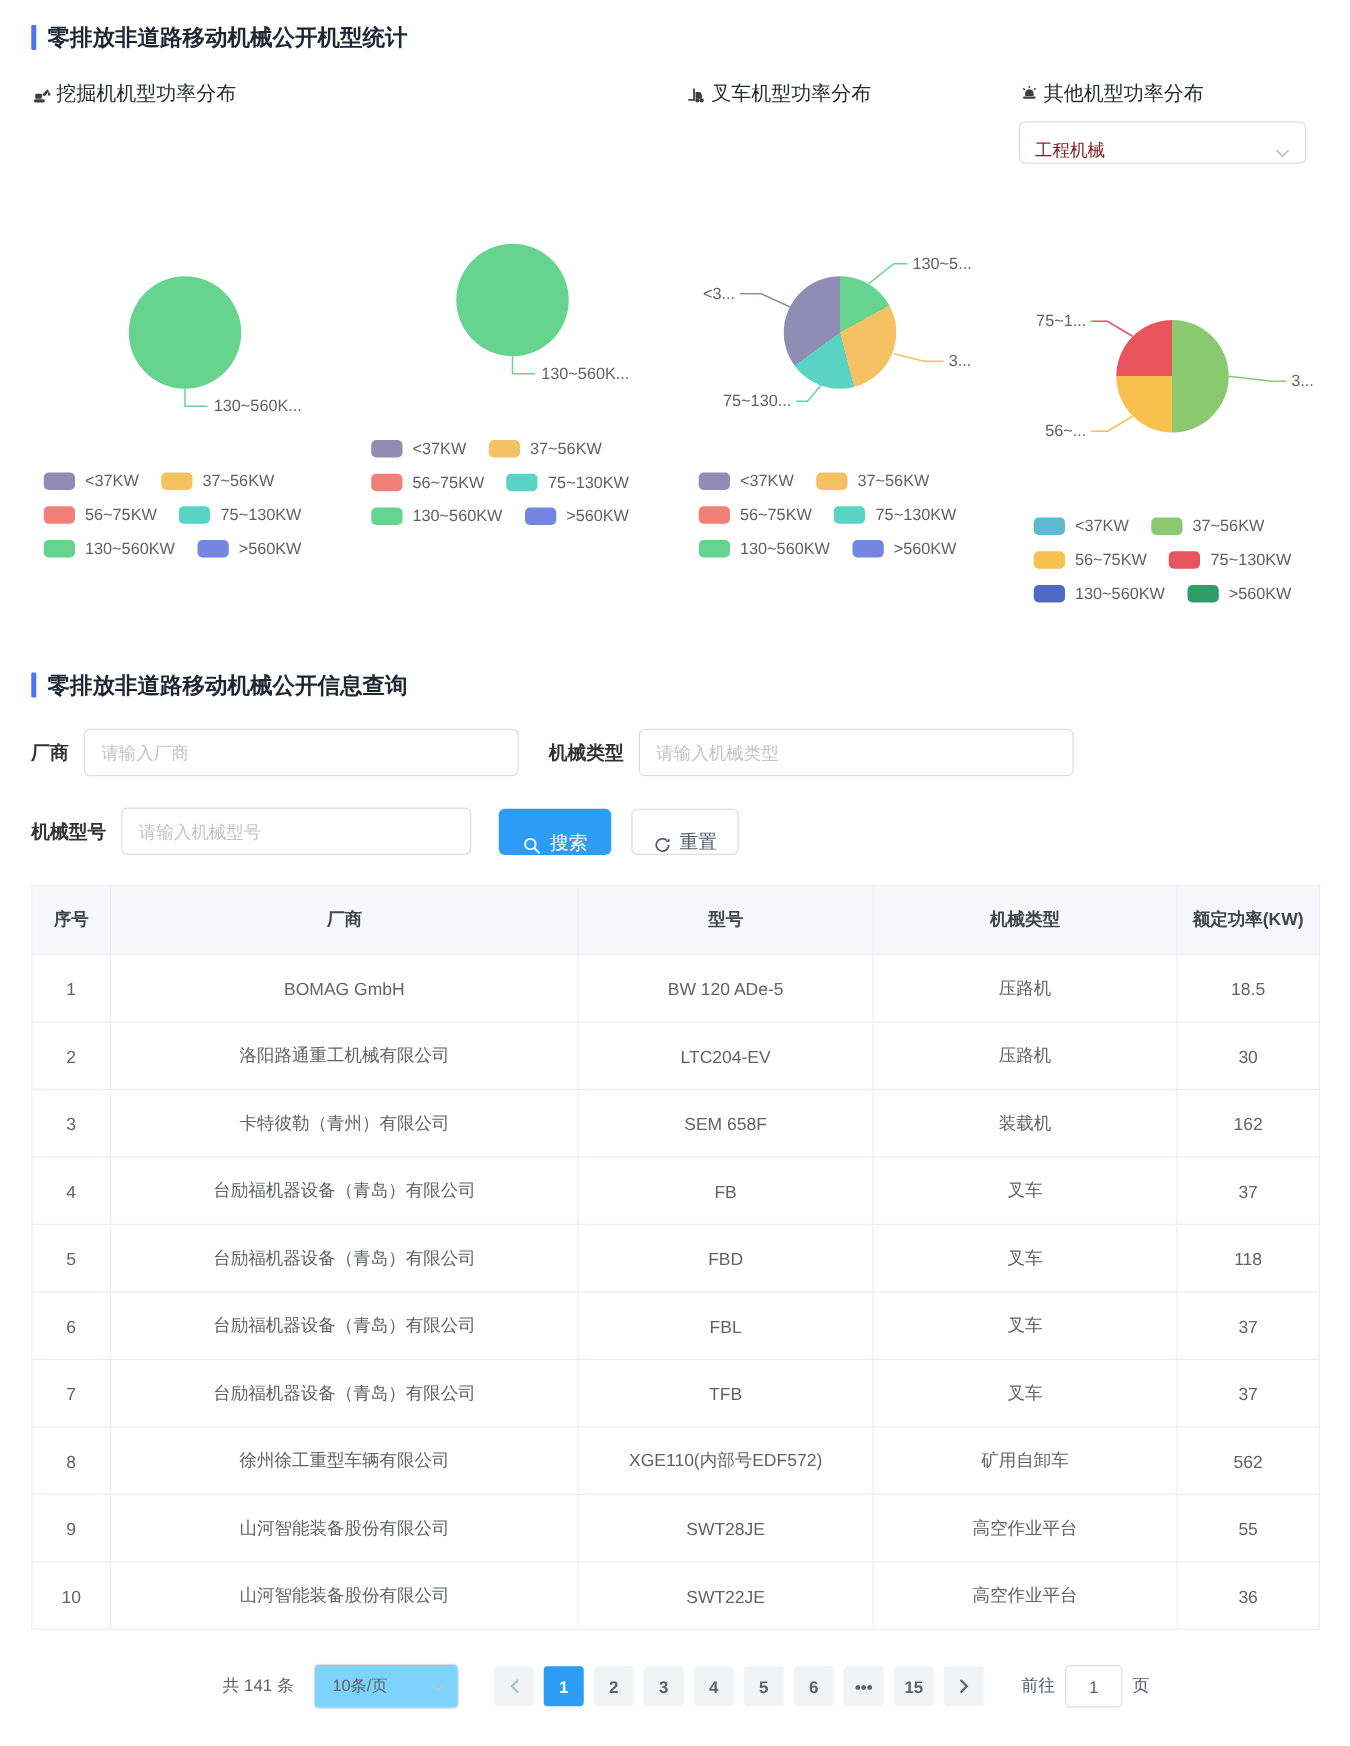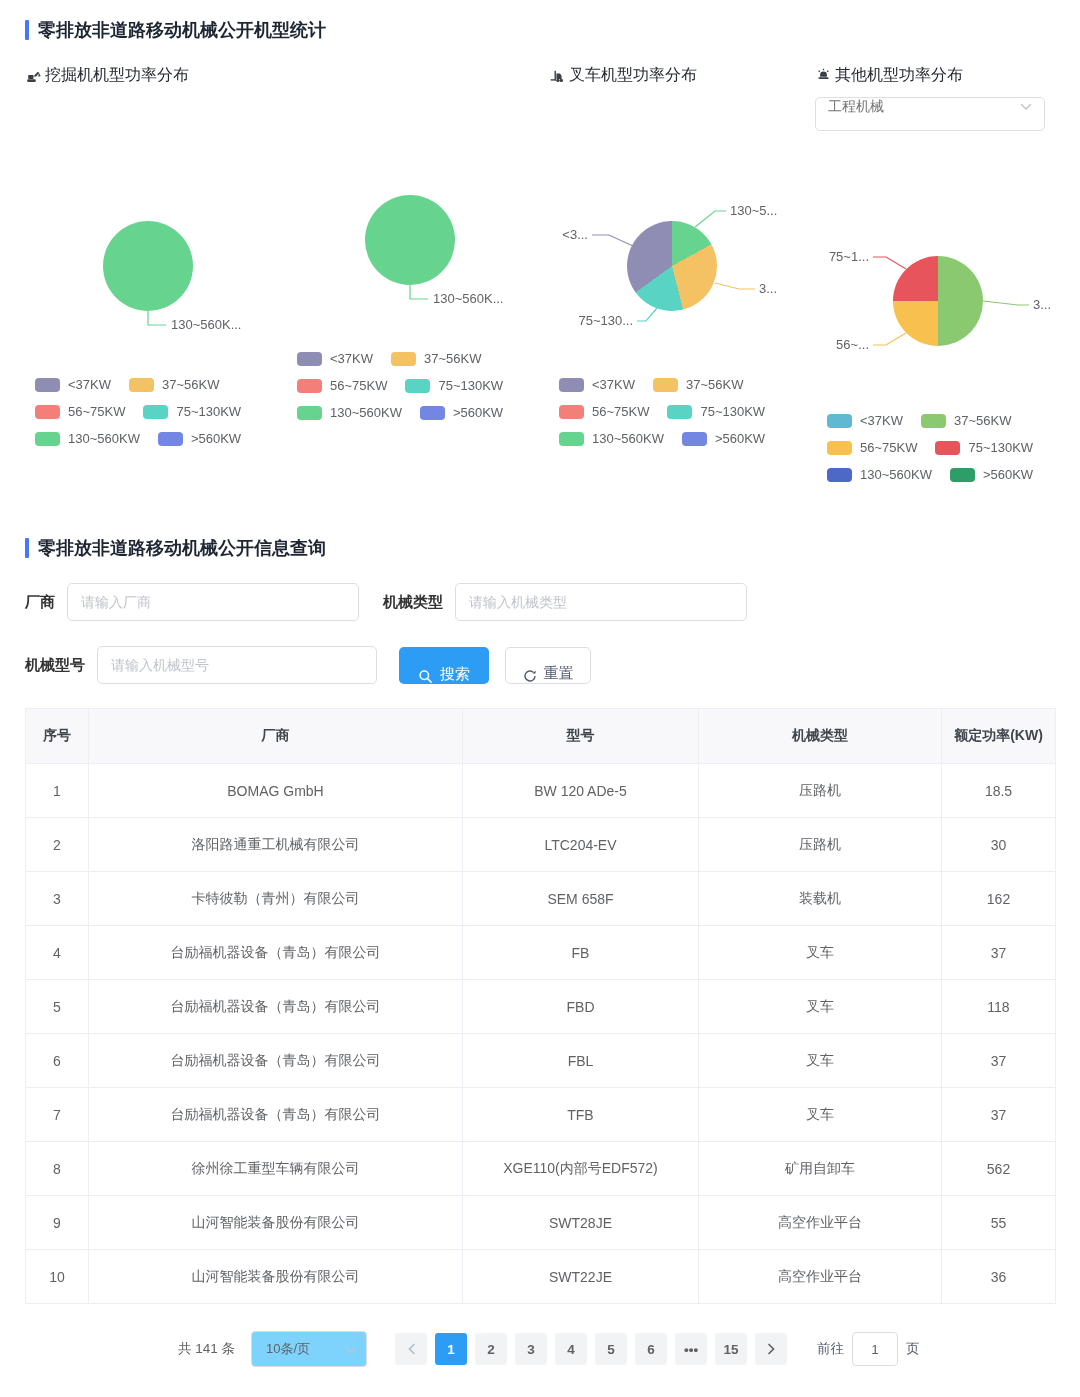--- a/index.html
+++ b/index.html
@@ -25,30 +25,30 @@
   .callout-layer { position:absolute; inset:0; width:100%; height:100%; pointer-events:none; }
   .callout-layer polyline { fill:none; stroke-width:1.2; }
   .callout-layer text { font-size:13px; fill:#606266; font-family:"Liberation Sans","DejaVu Sans",sans-serif; }
 
   .legend { display:flex; flex-wrap:wrap; width:240px; margin:4px 0 0 10px; column-gap:18px; row-gap:12px; }
   .col4 .legend { margin-left:12px; width:232px; }
   .legend-item { display:flex; align-items:center; cursor:pointer; }
   .swatch { width:25px; height:14px; border-radius:4px; margin-right:8px; flex:none; }
   .legend-label { font-size:13px; color:#5e6166; white-space:nowrap; }
 
-  .select-box { width:230px; height:34px; border:1px solid #dcdfe6; border-radius:5px; display:flex; align-items:flex-start;
-    padding:0 12px; margin-top:9px; font-size:14px; color:#737373; cursor:pointer; background:#fff; }
+  .select-box { width:230px; height:34px; border:1px solid #dcdfe6; border-radius:5px; display:flex; align-items:flex-end;
+    padding:0 12px; margin-top:9px; font-size:14px; color:#7f1d1d; cursor:pointer; background:#fff; }
   .select-box .sel-text { flex:1; }
 
   
   .form-row { display:flex; align-items:center; padding:0 25px; }
   .form-row.r1 { margin-top:23px; }
   .form-row.r2 { margin-top:25px; }
   .f-label { font-size:15px; font-weight:700; color:#333; margin-right:12px; white-space:nowrap; }
-  .f-input { height:38px; border:1px solid #dcdee2; border-radius:5px; padding:0 13px; font-size:14px; color:#606266; width:292px; outline:none; }
+  .f-input { height:38px; border:1px solid #dcdee2; border-radius:5px; padding:0 13px; font-size:14px; color:#606266; width:348px; outline:none; }
   .f-input::placeholder { color:#c0c4cc; }
   .lbl2 { margin-left:24px; }
   .r2 .f-input { width:280px; }
   .btn { height:37px; border-radius:5px; border:none; font-size:15px; display:inline-flex; align-items:flex-end; justify-content:center; cursor:pointer; }
   .btn-search { background:#2d9cf4; color:#fff; width:90px; margin-left:22px; }
   .btn-search svg { margin-right:7px; }
   .btn-reset { background:#fff; color:#515a6e; width:86px; margin-left:16px; border:1px solid #dcdee2; }
   .btn-reset svg { margin-right:7px; }
 
   

